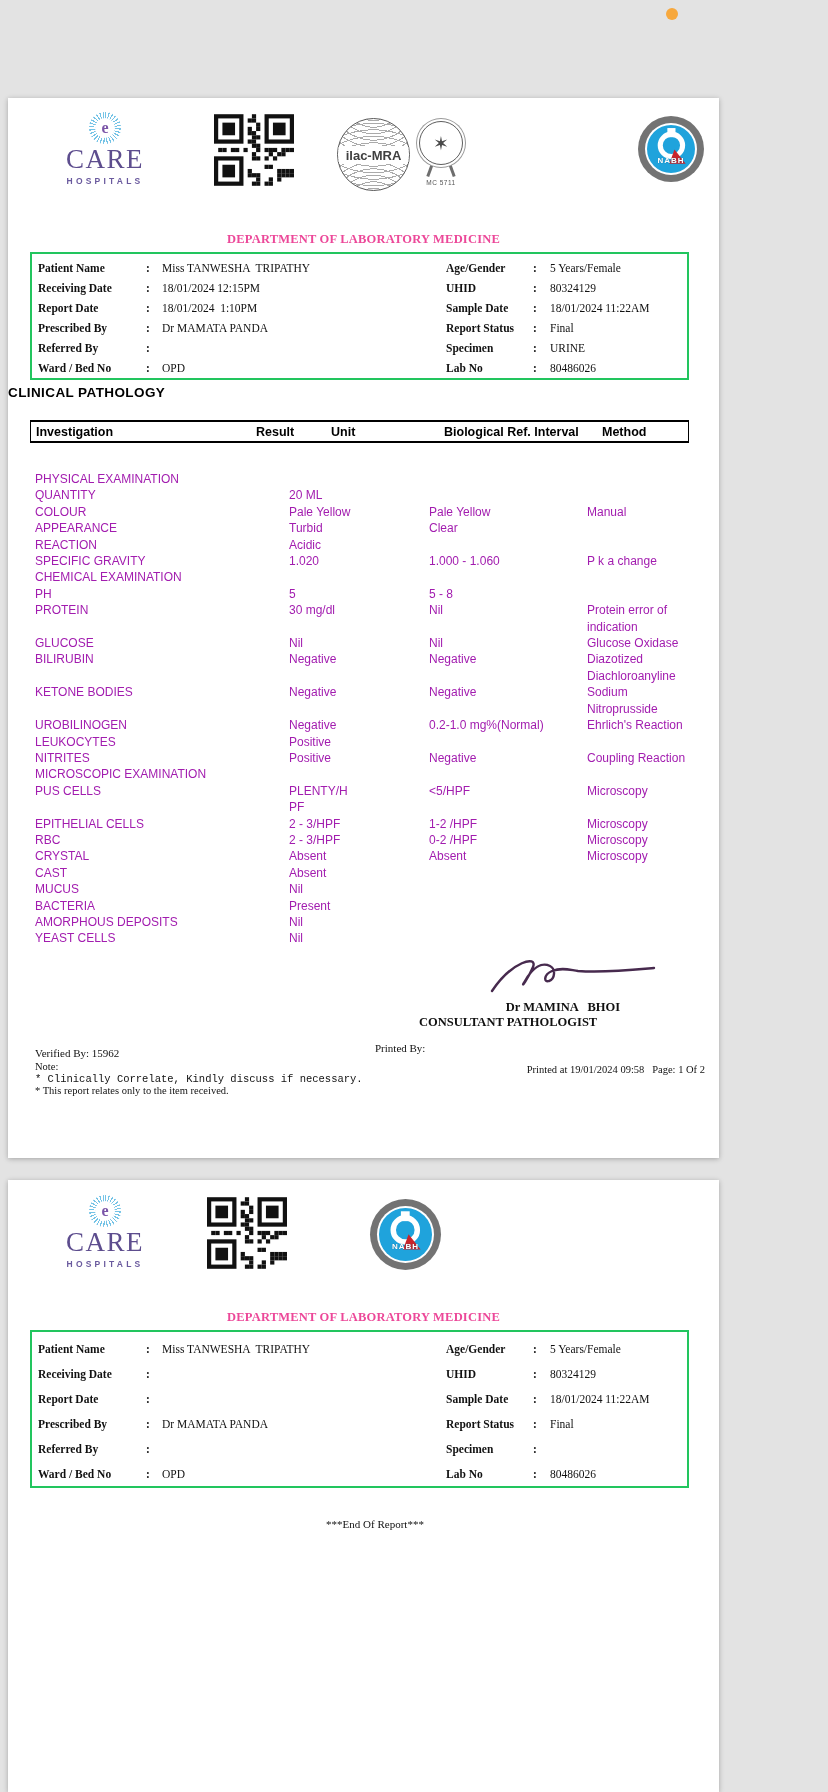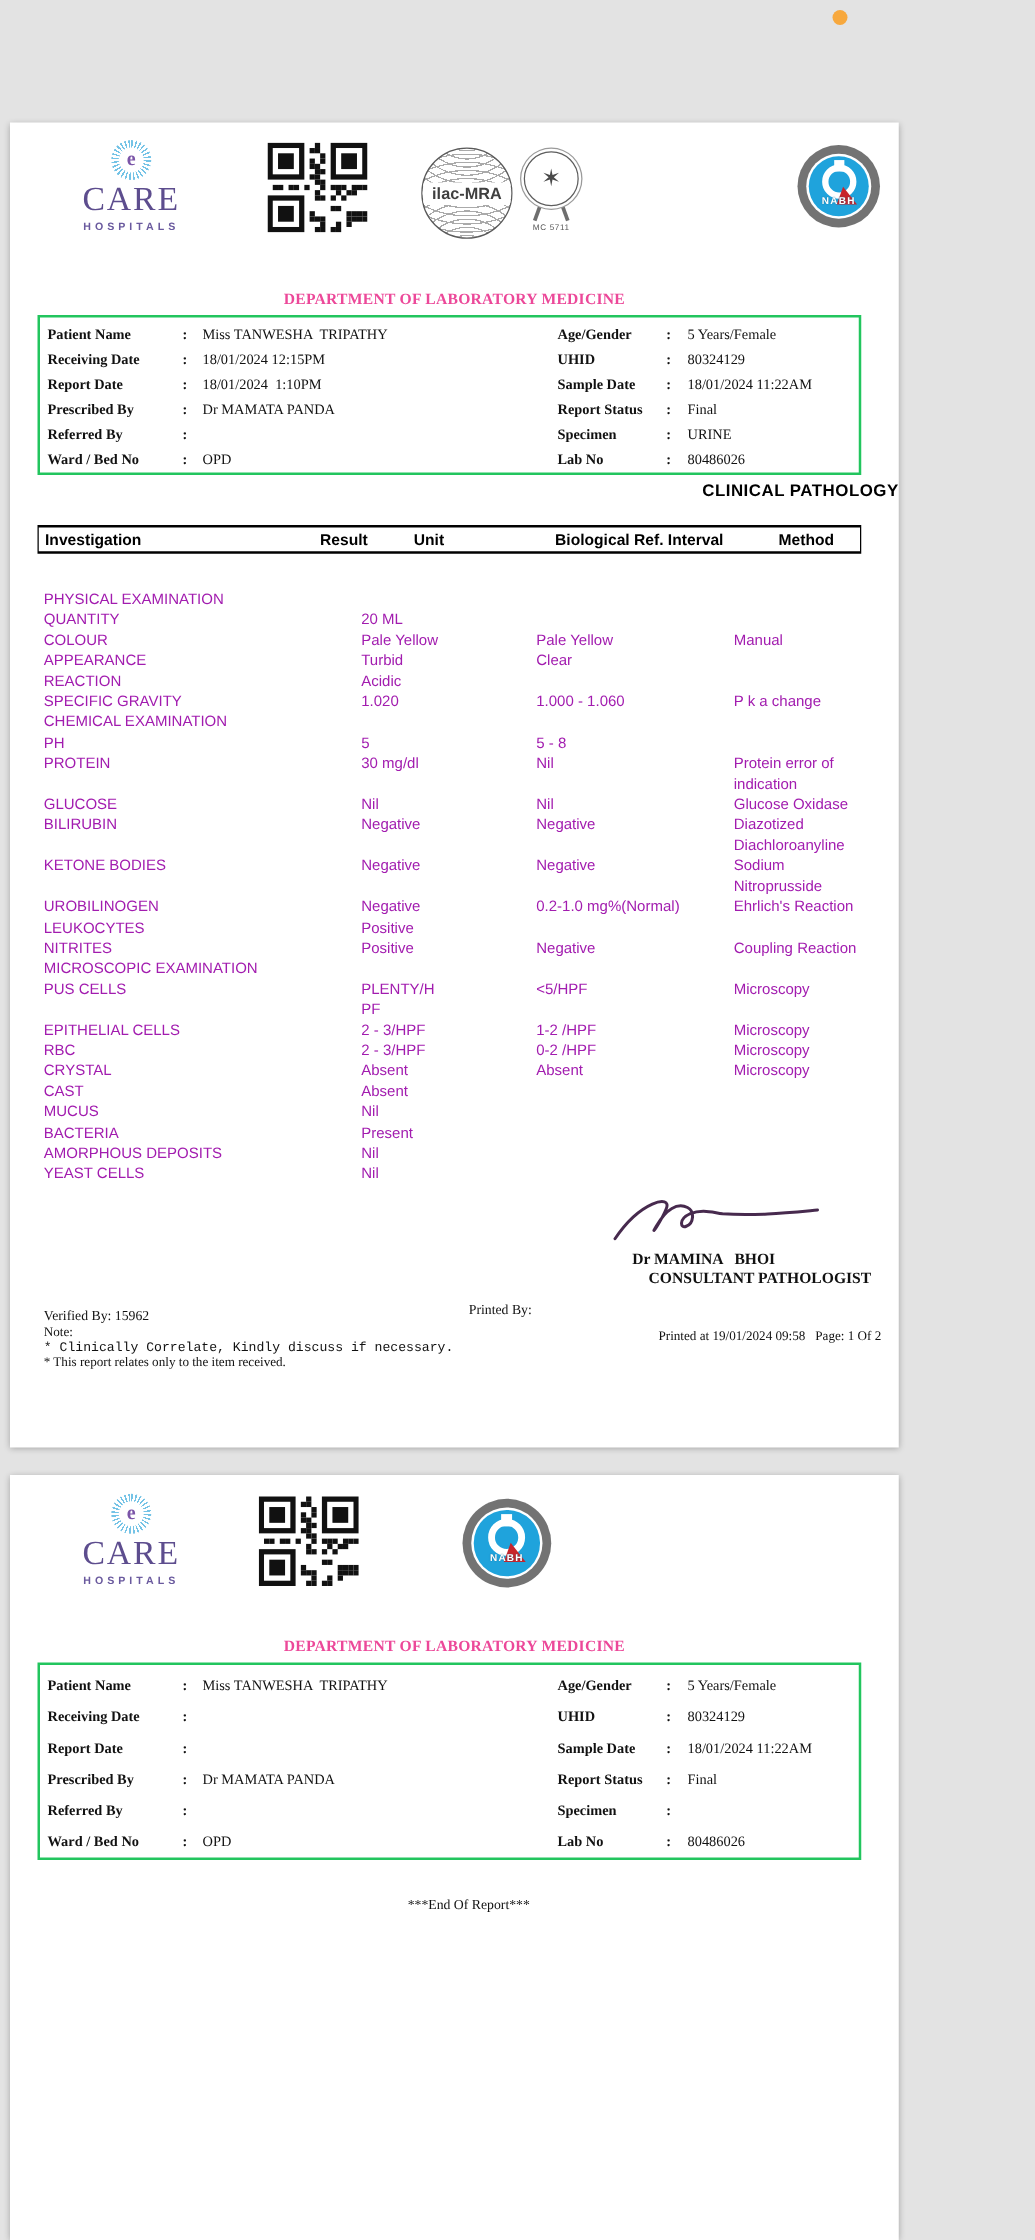--- a/index.html
+++ b/index.html
@@ -40,48 +40,48 @@
   #p1 .nabh{left:630px;top:18px;width:66px;height:66px;}
   #p2 .nabh{left:362px;top:19px;width:71px;height:71px;}
   .nabh::before{content:"";position:absolute;inset:10%;background:#fff;border-radius:50%;}
   .nabh::after{content:"";position:absolute;inset:13%;background:#1fa3dc;border-radius:50%;}
   .nabh-q{position:absolute;inset:13%;z-index:1;}
   .nabh-t{position:absolute;left:0;right:0;top:60%;text-align:center;font:bold 8px "Liberation Sans",sans-serif;color:#fff;letter-spacing:1px;z-index:2;text-shadow:0 0 1px #16648a;}
 
   
   .dept{position:absolute;left:0;right:0;text-align:center;font:bold 12.5px "Liberation Serif",serif;letter-spacing:.2px;color:#ec4899;}
   #p1 .dept{top:134px;} #p2 .dept{top:130px;}
-  .clin{position:absolute;left:0;right:0;top:287px;text-align:right;font:bold 13.5px "Liberation Sans",sans-serif;letter-spacing:.4px;color:#000;}
+  .clin{position:absolute;left:0;right:0;top:287px;text-align:left;font:bold 13.5px "Liberation Sans",sans-serif;letter-spacing:.4px;color:#000;}
 
   
   .pbox{position:absolute;left:22px;width:659px;border:2px solid #22c55e;box-sizing:border-box;display:grid;
     grid-template-columns:114px 16px 278px 93px 17px 1fr;align-items:center;}
   #patient1{top:154px;height:128px;grid-auto-rows:20px;padding-top:4px;}
   #patient2{top:150px;height:158px;grid-auto-rows:25px;padding-top:4px;}
   .plabel{font-weight:bold;font-size:11.5px;padding-left:6px;white-space:nowrap;}
   .pcolon{font-weight:bold;font-size:11.5px;}
   .pvalue{font-size:11.5px;white-space:pre;overflow:visible;}
 
   
   .thead{position:absolute;left:22px;top:322px;width:659px;height:23px;box-sizing:border-box;
     border-top:2.5px solid #000;border-bottom:2.5px solid #000;border-left:1px solid #000;border-right:1px solid #000;
     display:flex;align-items:center;padding-left:5px;font:bold 12.5px "Liberation Sans",sans-serif;color:#000;}
-  .th-name{width:220px;} .th-res{width:75px;} .th-unit{width:65px;} .th-ref{width:158px;margin-left:48px;} .th-meth{flex:1;text-align:center;}
+  .th-name{width:220px;} .th-res{width:75px;} .th-unit{width:65px;} .th-ref{width:158px;margin-left:48px;} .th-meth{flex:1;}
   .results{position:absolute;left:27px;top:373px;width:655px;font:12px/16.4px "Liberation Sans",sans-serif;color:#a21caf;}
   .rrow{display:flex;align-items:flex-start;}
   .rname{width:220px;flex:none;white-space:nowrap;}
   .rres{width:75px;flex:none;white-space:pre-line;margin-left:34px;}
   .runit{width:65px;flex:none;}
   .rref{width:158px;flex:none;}
   .rmeth{width:106px;flex:none;}
 
   
   .sig{position:absolute;left:478px;top:855px;width:172px;height:44px;}
   .docname{position:absolute;left:435px;top:902px;width:240px;text-align:center;font:bold 12.5px "Liberation Serif",serif;white-space:pre;}
-  .doctitle{position:absolute;left:449px;top:917px;width:240px;text-align:right;font:bold 12.5px "Liberation Serif",serif;}
+  .doctitle{position:absolute;left:411px;top:917px;width:240px;text-align:left;font:bold 12.5px "Liberation Serif",serif;}
   .verified{position:absolute;left:27px;top:949px;font-size:11px;}
   .notelbl{position:absolute;left:27px;top:963px;font-size:10.5px;}
   .note0{position:absolute;left:27px;top:975px;font-size:10.5px;font-family:Liberation Mono, monospace;}
   .note1{position:absolute;left:27px;top:987px;font-size:10.5px;}
   .printedby{position:absolute;left:367px;top:944px;font-size:11px;}
   .printedat{position:absolute;right:14px;top:966px;font-size:10.5px;white-space:pre;}
   .eor{position:absolute;left:367px;top:338px;transform:translateX(-50%);font-size:11px;white-space:nowrap;}
 </style>
 </head>
 <body>

